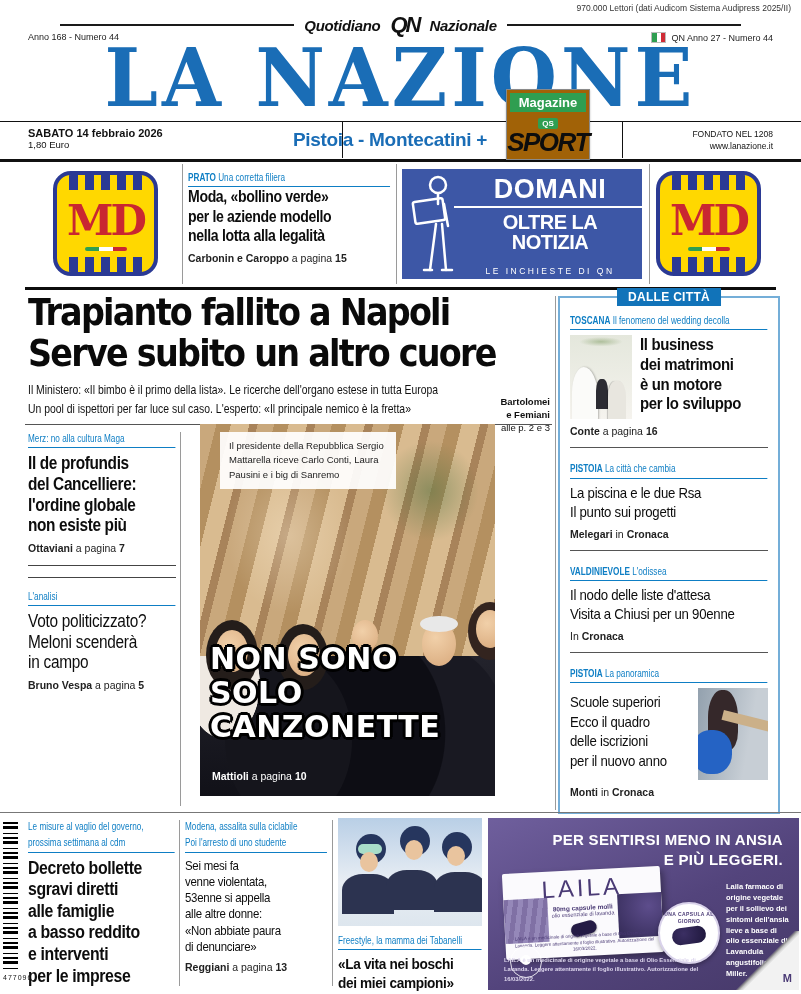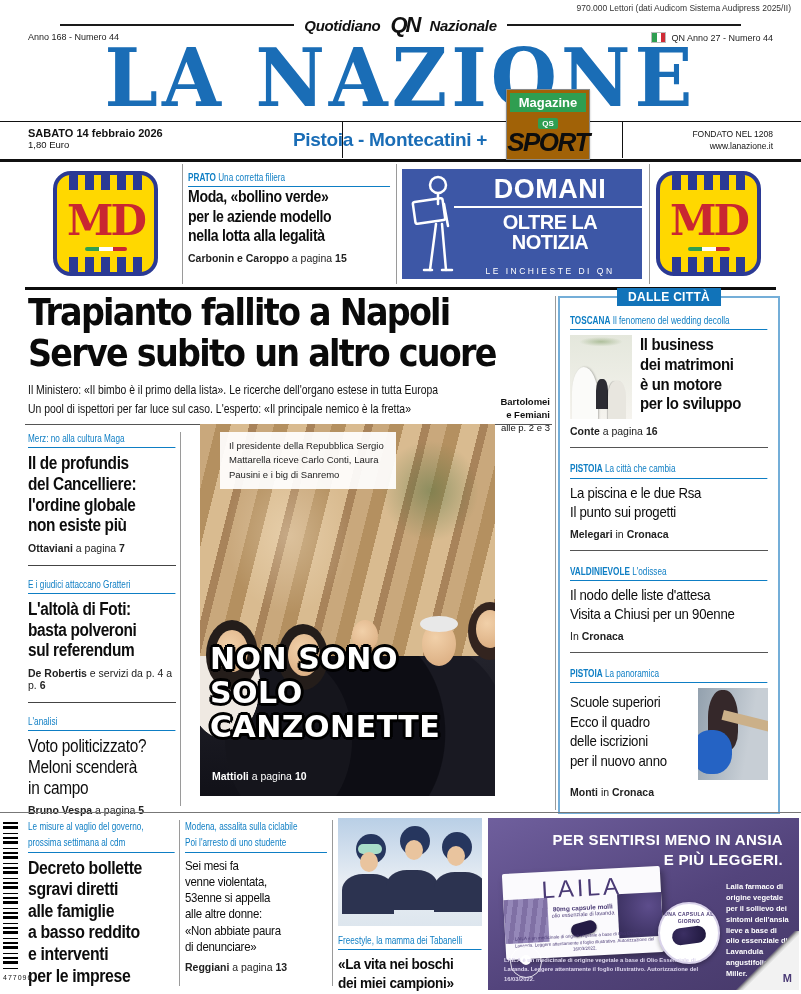--- a/index.html
+++ b/index.html
@@ -329,27 +329,20 @@
   <div class="leftcol">
     <div>
       <div class="kicker"><span class="u cond78" style="display:inline-block">Merz: no alla cultura Maga</span></div>
       <div class="hl headline-bold pre"><span class="cond88">Il de profundis
 del Cancelliere:
 l'ordine globale
 non esiste più</span></div>
       <div class="byline"><b>Ottaviani</b><span> a pagina </span><b>7</b></div>
     </div>
     <hr class="colrule">
-    <div>
-      <div class="kicker"><span class="u cond78" style="display:inline-block">E i giudici attaccano Gratteri</span></div>
-      <div class="hl headline-bold pre"><span class="cond88">L'altolà di Foti:
-basta polveroni
-sul referendum</span></div>
-      <div class="byline"><b>De Robertis</b><span> e servizi da p. 4 a p. </span><b>6</b></div>
-    </div>
     <hr class="colrule">
     <div>
       <div class="kicker"><span class="u cond78" style="display:inline-block">L'analisi</span></div>
       <div class="hl headline-light pre"><span class="cond88">Voto politicizzato?
 Meloni scenderà
 in campo</span></div>
       <div class="byline"><b>Bruno Vespa</b><span> a pagina </span><b>5</b></div>
     </div>
   </div>
 

